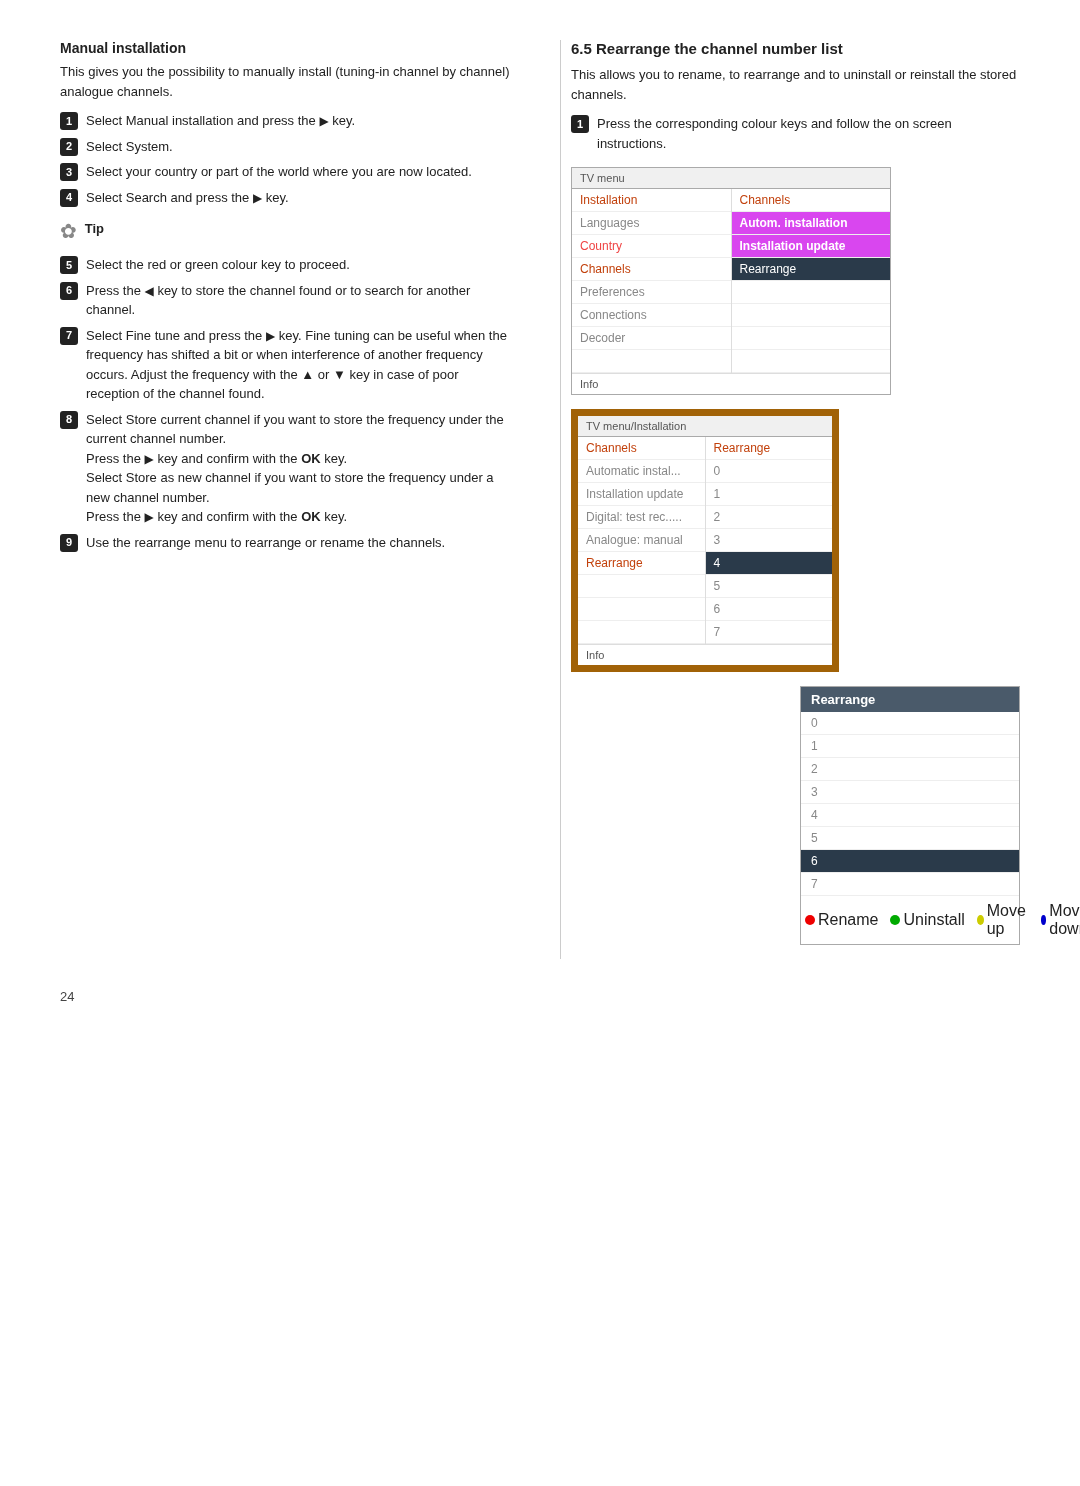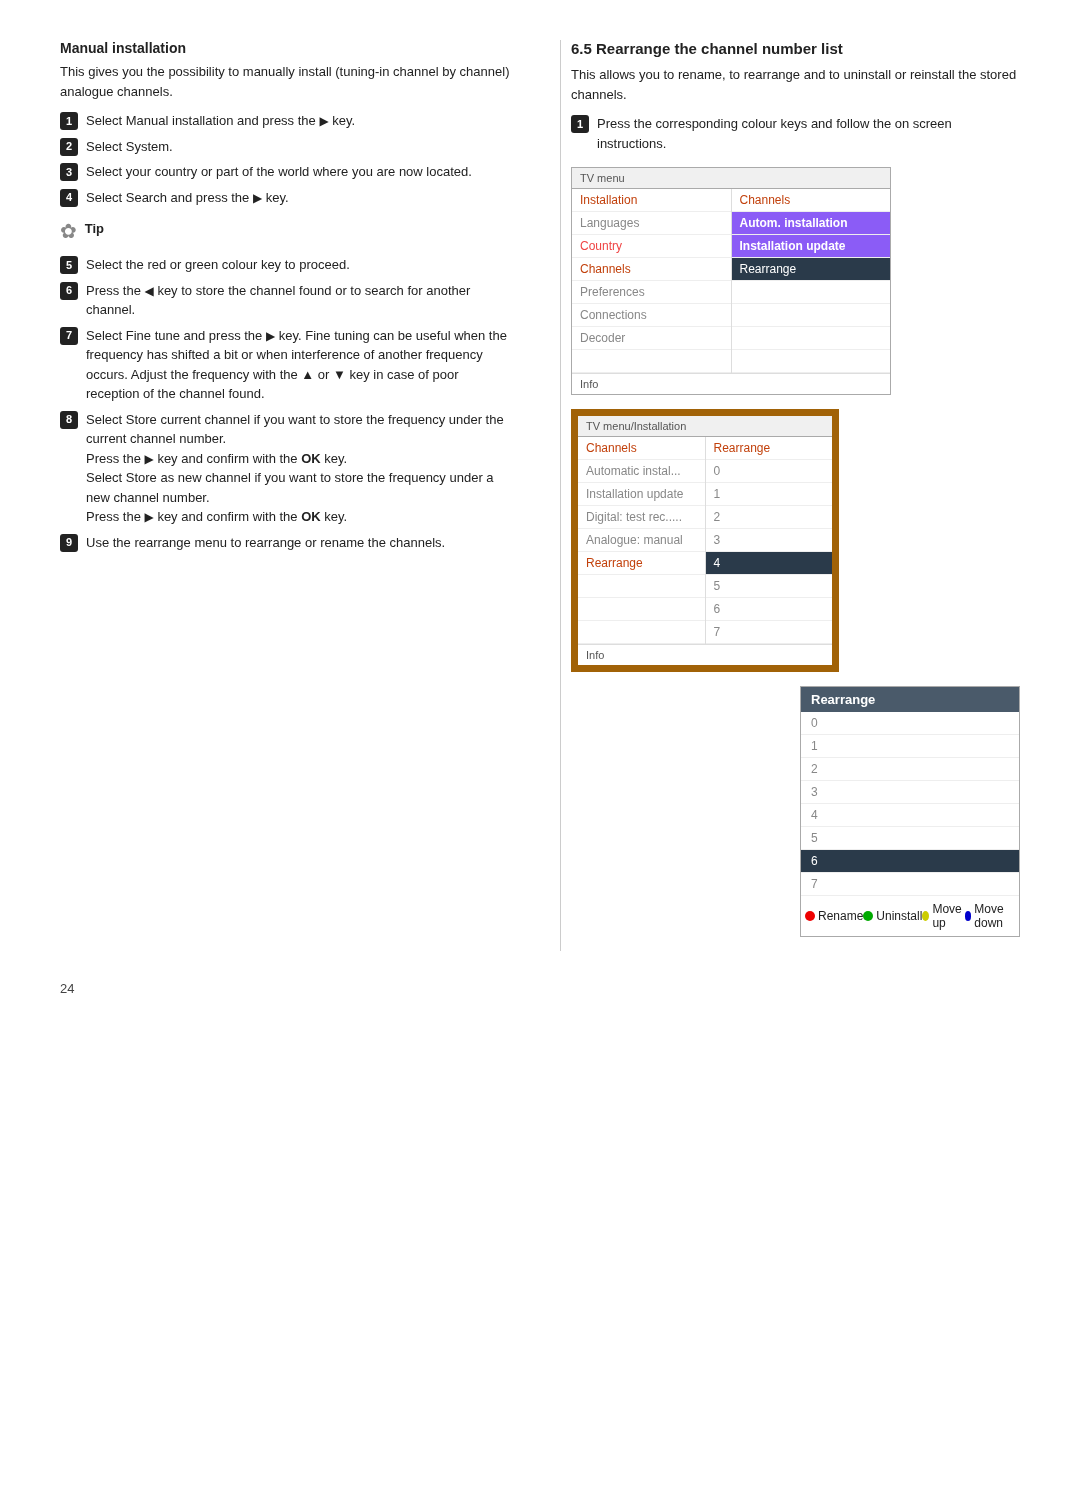--- a/index.html
+++ b/index.html
@@ -85,21 +85,21 @@
     .tv-menu-row {
       padding: 4px 8px;
       border-bottom: 1px solid #eee;
       color: #555;
     }
     .tv-menu-row.active {
       color: #c2410c;
       font-weight: normal;
     }
     .tv-menu-row.highlighted {
-      background: #8b5cf6;
+      background: #d946ef;
       color: #fff;
       font-weight: bold;
     }
     .tv-menu-row.selected {
       background: #2a3a4a;
       color: #fff;
     }
     .tv-menu-row.empty { color: transparent; border-bottom: 1px solid #eee; }
     .tv-menu-footer {
       padding: 4px 8px;
@@ -134,23 +134,23 @@
       border-bottom: 1px solid #eee;
       color: #555;
     }
     .rearrange-row.active-row {
       background: #2a3a4a;
       color: #fff;
     }
     .color-key-bar {
       display: flex;
       align-items: center;
-      gap: 0;
+      gap: 12px;
       padding: 6px 4px;
-      font-size: 12px;
+      font-size: 16px;
     }
     .color-dot {
       display: inline-block;
       width: 10px;
       height: 10px;
       border-radius: 50%;
       margin-right: 3px;
     }
     .dot-red { background: #e00; }
     .dot-green { background: #0a0; }

